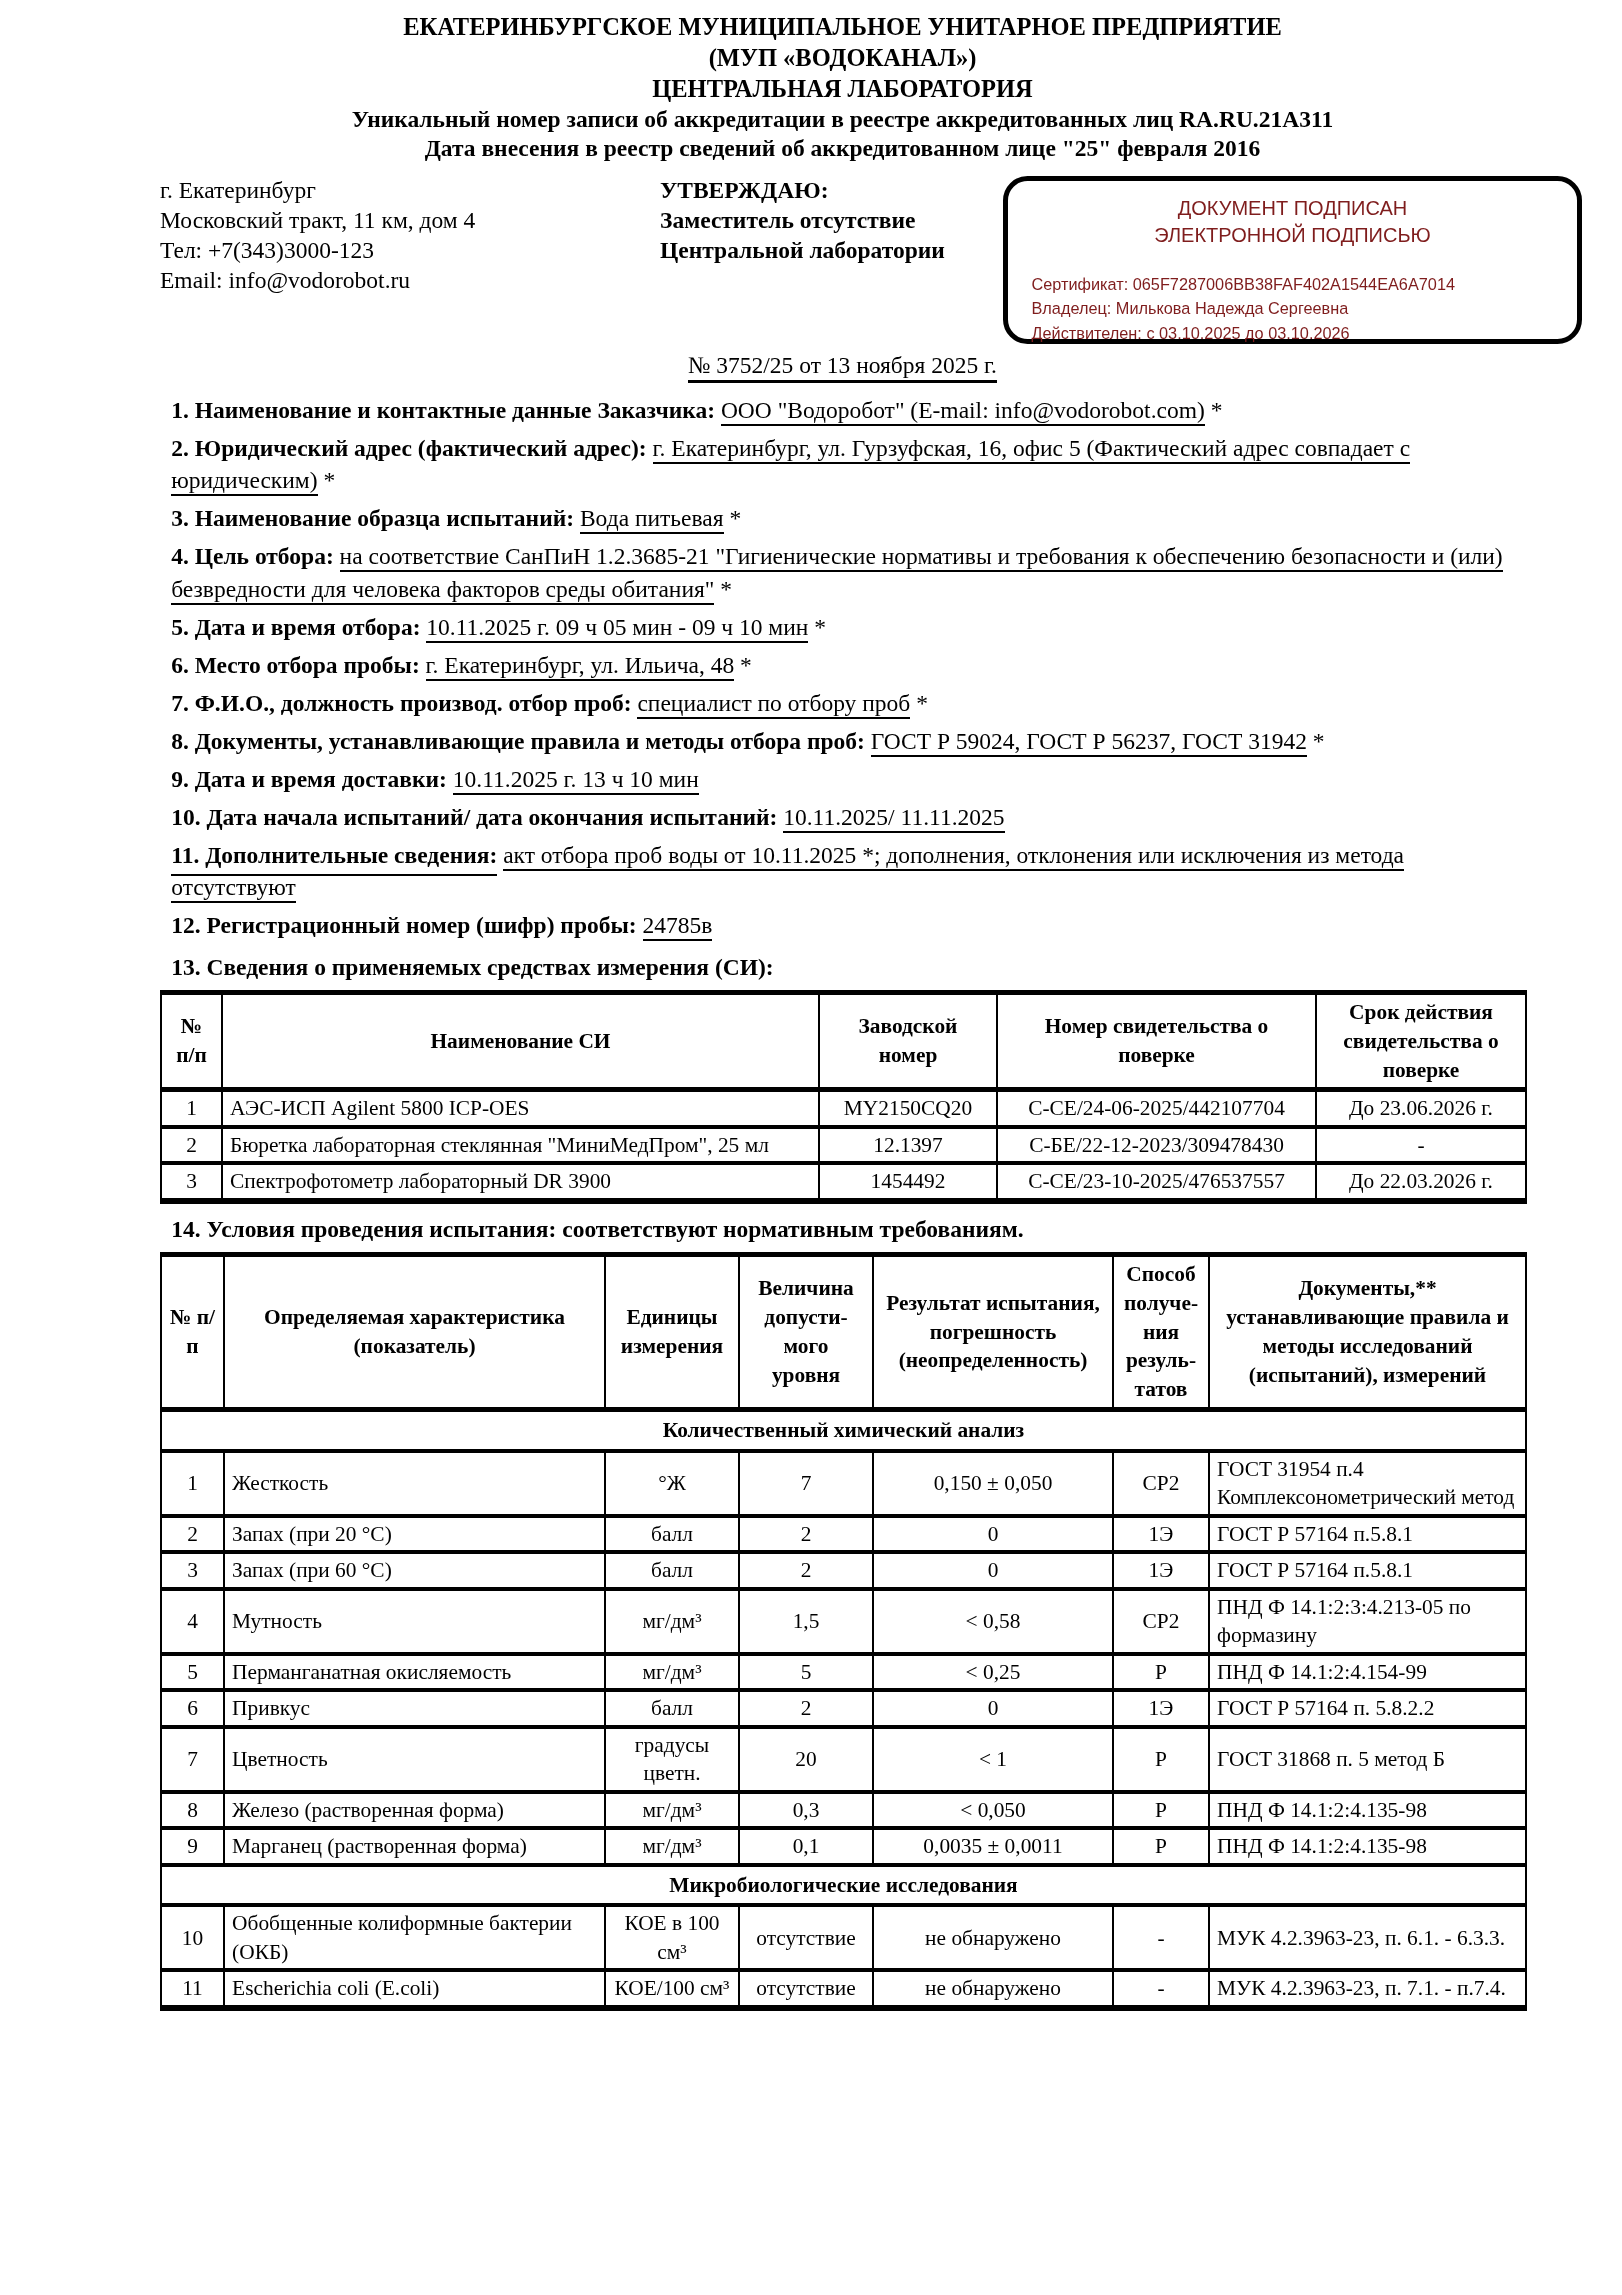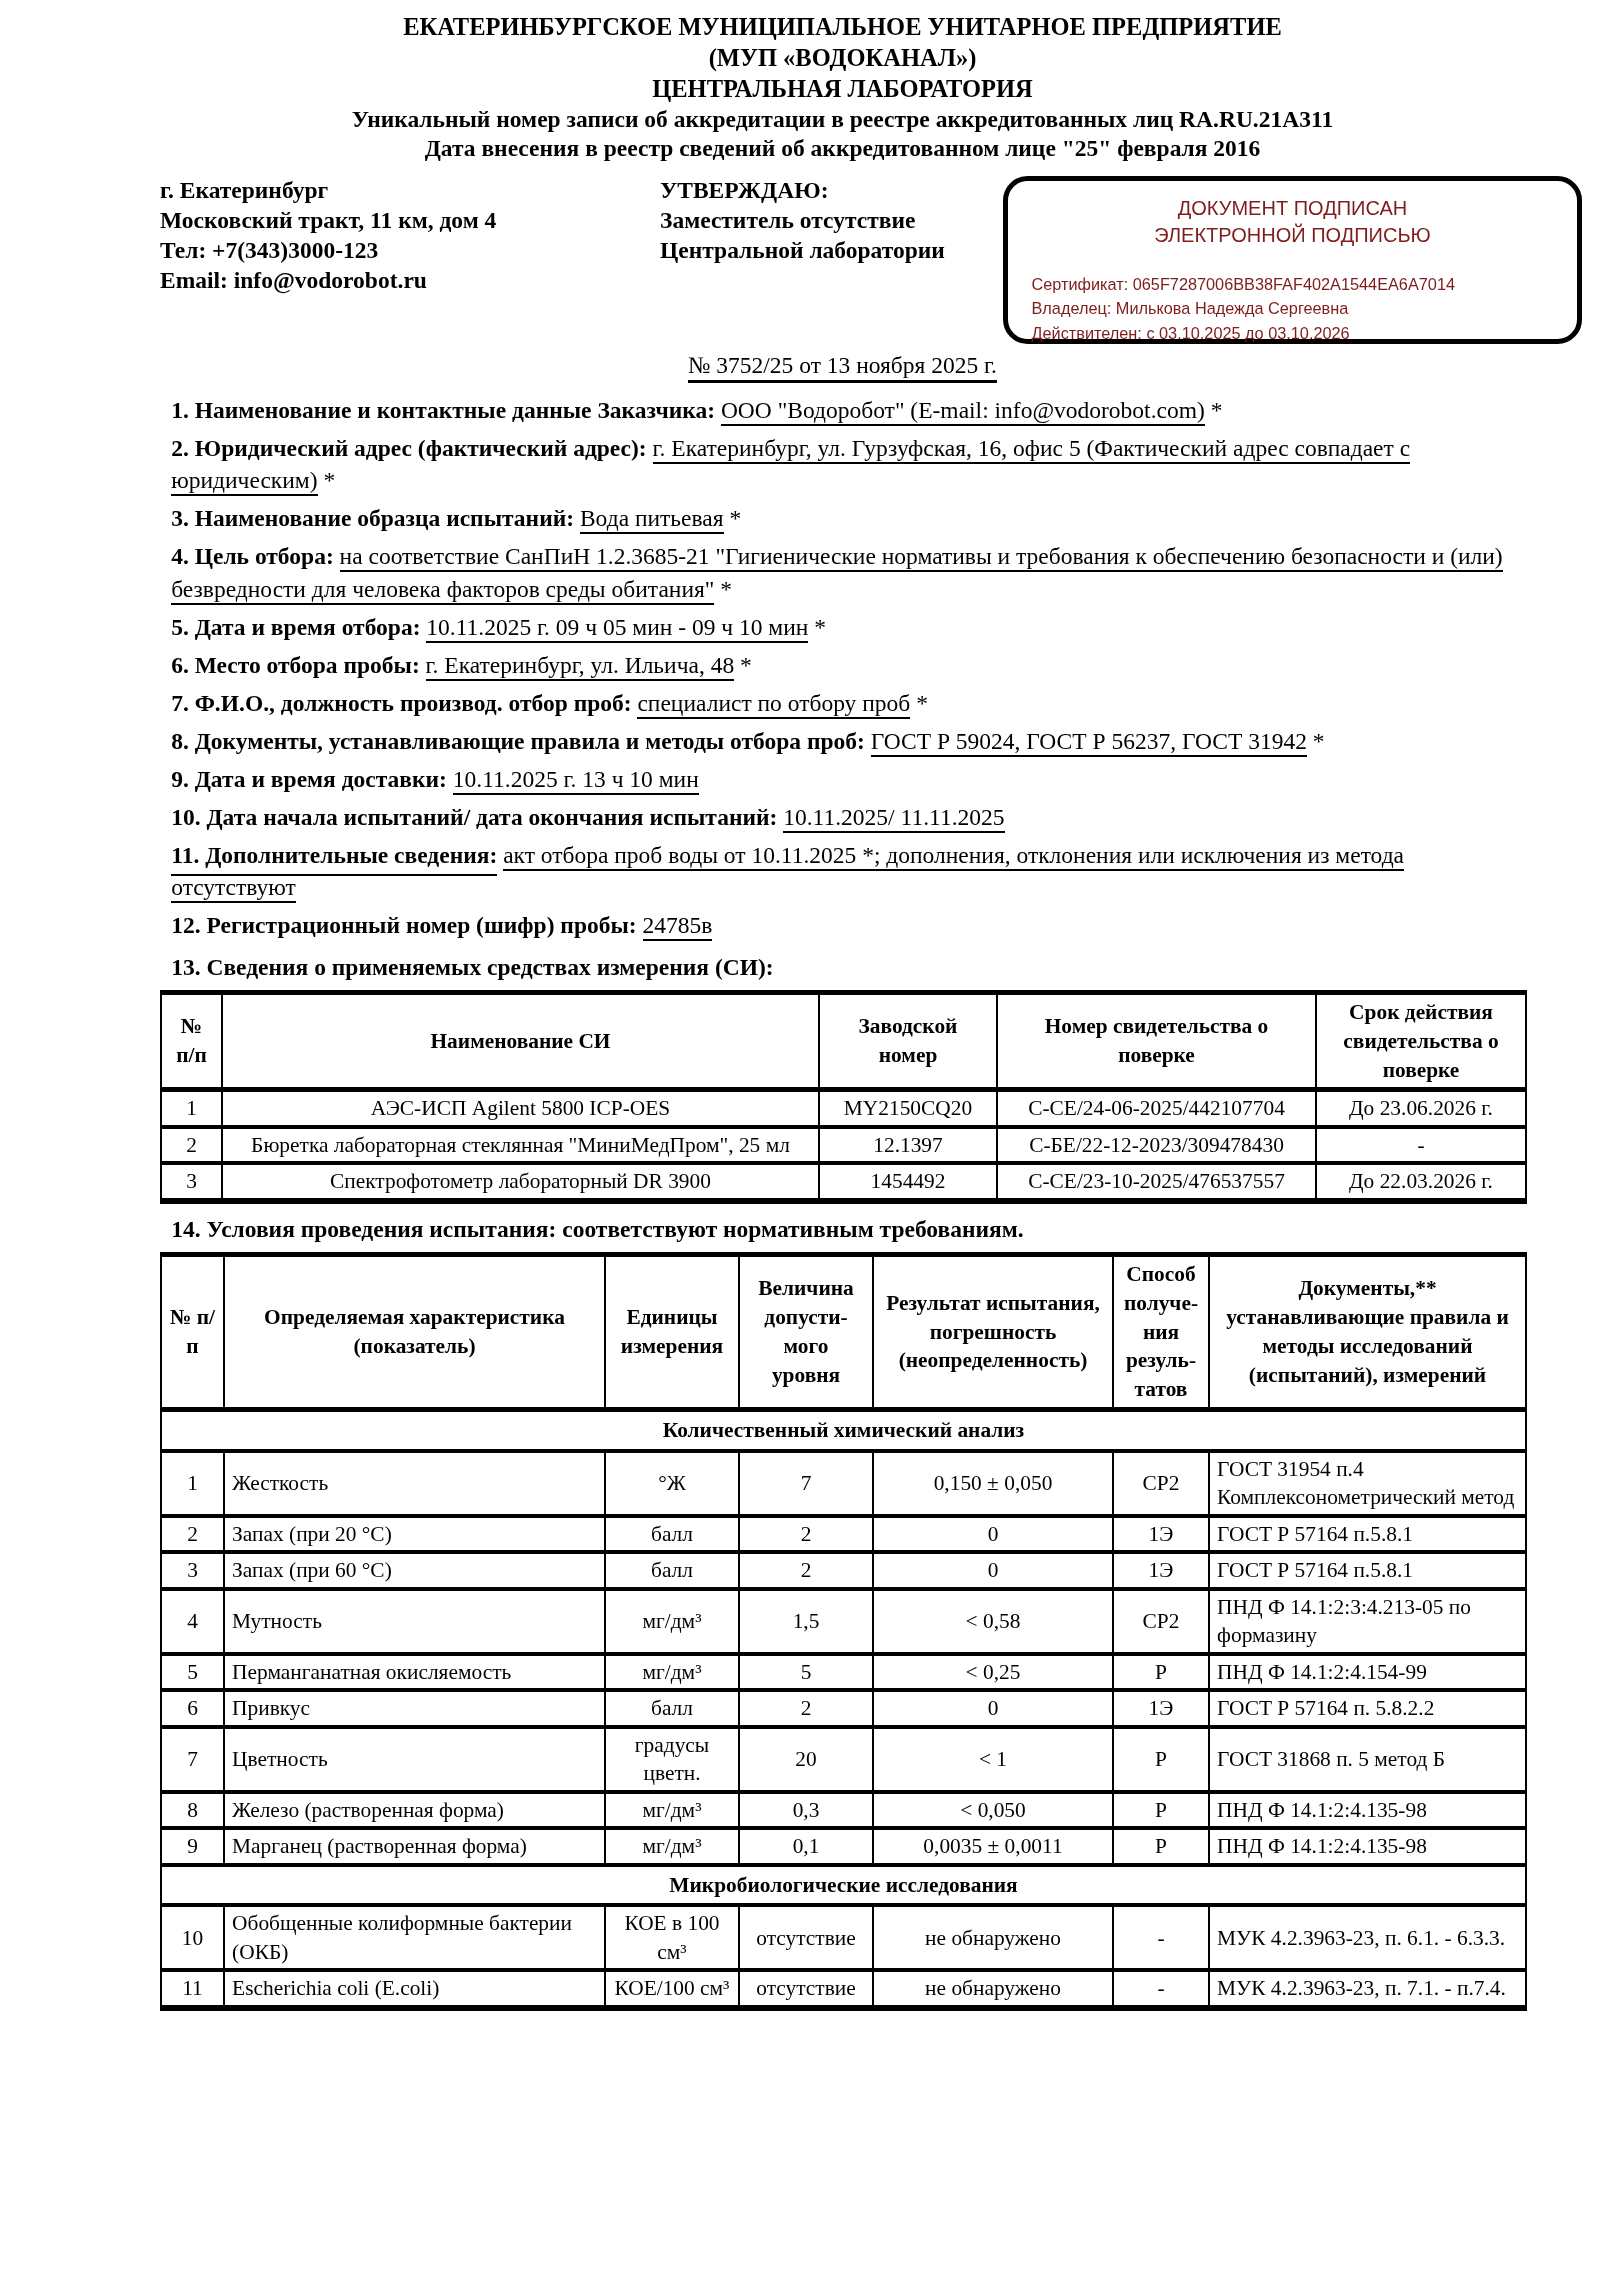--- a/index.html
+++ b/index.html
@@ -9,21 +9,21 @@
     font-size:23.5px;overflow:hidden;
   }
   .page{box-sizing:border-box;width:1623px;height:2195px;padding:12.2px 98px 0 160px;}
   
   .org-header{text-align:center;font-weight:bold;line-height:1.26;}
   .org-header .org-line{font-size:24.5px;}
   .org-header .lab-line{font-size:24.5px;}
   .org-header .accr-line{font-size:23.5px;}
   
   .mid-row{display:flex;align-items:flex-start;margin-top:12.2px;position:relative;}
-  .contacts{width:500px;font-weight:bold;line-height:1.27;flex:none;}
+  .contacts{width:500px;font-weight:normal;line-height:1.27;flex:none;}
   .approval{flex:1;font-weight:bold;line-height:1.27;}
   .stamp{
     flex:none;width:579px;height:168px;box-sizing:border-box;
     border:5.6px solid #000;border-radius:24.5px;margin-right:-57px;
     font-family:"Liberation Sans","DejaVu Sans",sans-serif;color:#7f1d1d;
     padding:14.3px 23.5px 0 23.5px;
   }
   .stamp-title{text-align:center;font-size:20px;line-height:1.35;}
   .stamp-details{margin-top:22.4px;font-size:16.3px;line-height:1.5;}
   
@@ -48,21 +48,21 @@
   .doc-table th{
     font-weight:bold;text-align:center;vertical-align:middle;
     border:2px solid #000;border-bottom:5.1px solid #000;
     padding:3.1px 7.1px;line-height:1.35;
   }
   .doc-table td{
     text-align:center;vertical-align:middle;
     border:2px solid #000;border-bottom:4.6px solid #000;
     padding:2px 7.1px;line-height:1.33;
   }
-  .si-table td:nth-child(2){text-align:center;}
+  .si-table td:nth-child(2){text-align:left;}
   .res-table td:nth-child(2),.res-table td:nth-child(7){text-align:left;}
   .doc-table tr.group-row td{font-weight:bold;text-align:center;padding:4.1px 7.1px;}
   .si-table{margin-top:2px;}
   .res-table{margin-top:2px;}
 </style>
 </head>
 <body>
 
 <div class="page">
 

